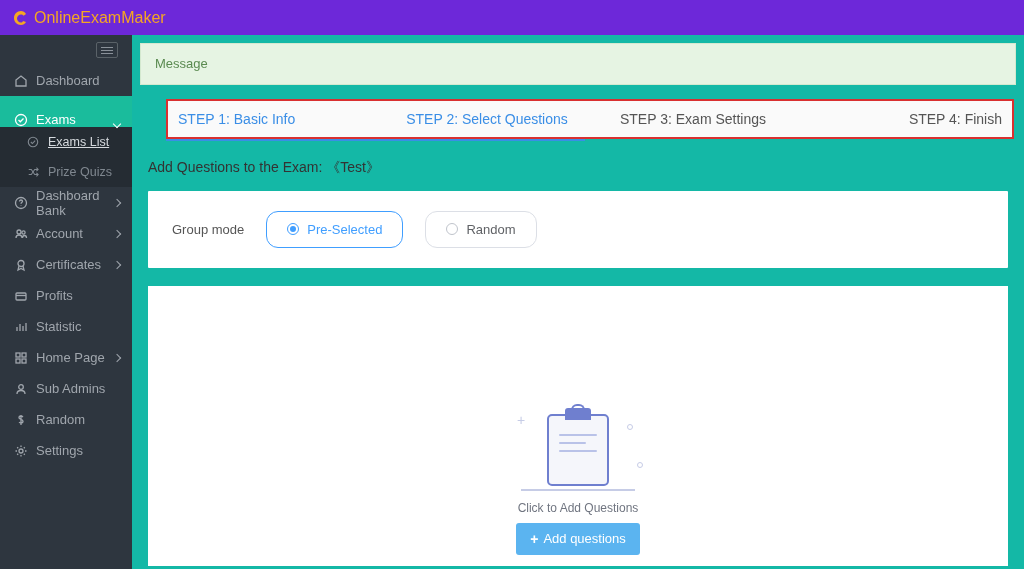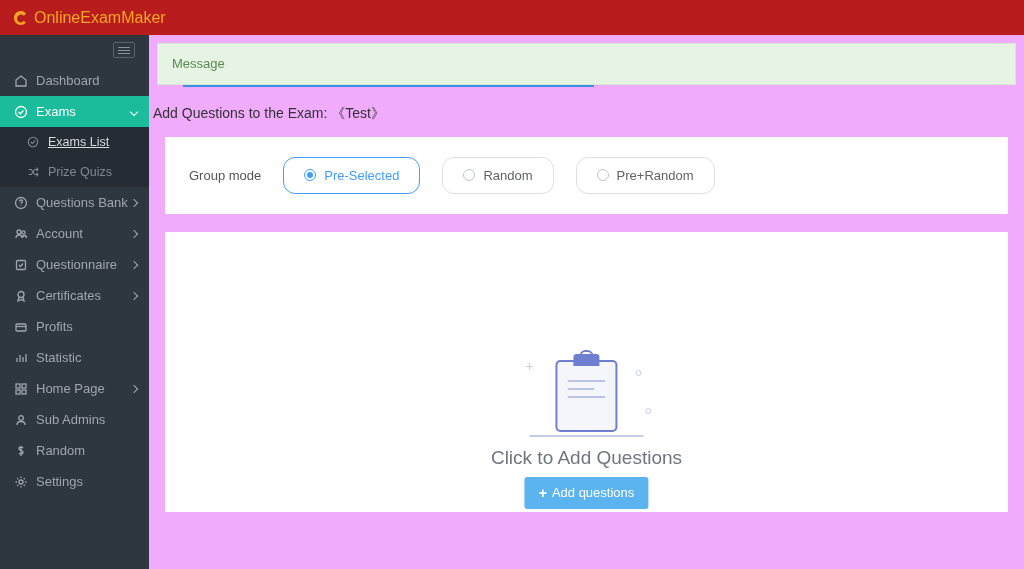--- a/index.html
+++ b/index.html
@@ -1,51 +1,51 @@
 <!DOCTYPE html>
 <html><head>
 <meta charset="utf-8">
 <style>
 * { margin: 0; padding: 0; box-sizing: border-box; font-family: -apple-system, BlinkMacSystemFont, "Segoe UI", Arial, sans-serif; }
 body { background: #f5f5f5; width: 1024px; height: 569px; overflow: hidden; display: flex; flex-direction: column; }
 
-.topbar { height: 35px; background: #b91c1c; display: flex; align-items: center; padding-left: 12px; }
+.topbar { height: 35px; background: #6d28d9; display: flex; align-items: center; padding-left: 12px; }
 .logo { display: flex; align-items: center; gap: 4px; color: #f5a623; font-size: 16px; font-weight: 500; }
 .logo-icon { width: 18px; height: 18px; }
 
 .container { display: flex; flex: 1; height: calc(100% - 35px); }
 
-.sidebar { width: 149px; background: #2e363f; display: flex; flex-direction: column; font-size: 13px; }
+.sidebar { width: 132px; background: #2e363f; display: flex; flex-direction: column; font-size: 13px; }
 .sidebar-toggle { height: 30px; display: flex; align-items: center; justify-content: flex-end; padding-right: 14px; }
 .hamburger { width: 22px; height: 16px; border: 1px solid #5a6268; border-radius: 2px; display: flex; flex-direction: column; justify-content: center; align-items: center; gap: 2px; cursor: pointer; }
 .hamburger span { width: 12px; height: 1px; background: #8a9199; }
 
 .nav-item { height: 31px; display: flex; align-items: center; padding: 0 10px 0 14px; color: #a0a6ad; cursor: pointer; position: relative; }
-.nav-item.active { background: #1abc9c; color: #ffffff; }
+.nav-item.active { background: #1abc9c; color: #ffffff; align-items: flex-end; }
 .nav-item.active::after { content: ""; position: absolute; right: -10px; top: 50%; transform: translateY(-50%); border: 10px solid transparent; border-left-color: #1abc9c; }
 .nav-icon { width: 14px; height: 14px; margin-right: 8px; flex-shrink: 0; display: inline-flex; align-items: center; justify-content: center; }
 .nav-label { flex: 1; }
 .chevron { width: 6px; height: 6px; border-right: 1.5px solid currentColor; border-bottom: 1.5px solid currentColor; transform: rotate(-45deg); margin-right: 2px; }
 .chevron.down { transform: rotate(45deg); }
 .subnav { background: #252c33; }
 .subnav .nav-item { padding-left: 26px; height: 30px; font-size: 12.5px; color: #808890; }
 .subnav .nav-item.sub-active { color: #d6dade; text-decoration: underline; }
 
-.main { flex: 1; background: #f0abfc; position: relative; overflow: hidden; }
+.main { flex: 1; background: #14b8a6; position: relative; overflow: hidden; }
 
 .message-bar { margin: 8px 8px 0 8px; background: #e6f4e3; border: 1px solid #d4e9d0; padding: 10px 14px; color: #5a8a50; font-size: 13px; line-height: 1.5; }
 
 .steps-wrap { margin: 14px 10px 0 34px; border: 2px solid #d93030; height: 40px; display: flex; align-items: center; background: #fafafa; }
 .step { flex: 1; text-align: center; font-size: 14px; color: #555; cursor: pointer; }
 .step.link { color: #3a8ee6; }
 .step.last { text-align: right; padding-right: 10px; }
 .step.first { text-align: left; padding-left: 10px; }
 .steps-underline { height: 2px; background: #3a8ee6; width: 47%; margin-left: 34px; }
 
-.section-title { margin: 18px 0 0 4px; font-size: 14px; color: #333; }
+.section-title { margin: 18px 0 0 16px; font-size: 14px; color: #333; }
 
 .card { margin: 14px 16px 0 16px; background: #fff; border-radius: 1px; padding: 20px 24px; display: flex; align-items: center; gap: 22px; }
 .card-label { font-size: 13px; color: #555; }
 .radio-btn { border: 1px solid #dcdfe6; border-radius: 12px; padding: 10px 20px; display: flex; align-items: center; gap: 8px; font-size: 13px; color: #606266; cursor: pointer; }
 .radio-btn.selected { border-color: #409eff; color: #409eff; }
 .radio-circle { width: 12px; height: 12px; border: 1px solid #c0c4cc; border-radius: 50%; display: inline-block; position: relative; }
 .radio-btn.selected .radio-circle { border-color: #409eff; }
 .radio-btn.selected .radio-circle::after { content: ""; position: absolute; width: 6px; height: 6px; background: #409eff; border-radius: 50%; left: 2px; top: 2px; }
 
 .content-area { margin: 18px 16px 0 16px; background: #fff; height: 280px; position: relative; }
@@ -56,21 +56,21 @@
 .clipboard::before { content: ""; position: absolute; top: -8px; left: 50%; transform: translateX(-50%); width: 26px; height: 12px; background: #6f7fcf; border-radius: 3px 3px 0 0; }
 .clipboard::after { content: ""; position: absolute; top: -12px; left: 50%; transform: translateX(-50%); width: 10px; height: 6px; border: 2px solid #6f7fcf; border-bottom: none; border-radius: 6px 6px 0 0; }
 .clip-lines { position: absolute; top: 18px; left: 10px; right: 10px; }
 .clip-lines span { display: block; height: 2px; background: #b9c2e8; margin-bottom: 6px; border-radius: 1px; }
 .clip-lines span:nth-child(2){ width: 70%; }
 .decor { position: absolute; color: #c6cce6; font-size: 12px; }
 .decor.plus { left: 4px; top: 6px; font-size: 14px; }
 .decor.dot1 { right: 10px; top: 18px; width: 6px; height: 6px; border: 1.5px solid #c6cce6; border-radius: 50%; }
 .decor.dot2 { right: 0px; top: 56px; width: 6px; height: 6px; border: 1.5px solid #c6cce6; border-radius: 50%; }
 .base-line { position: absolute; bottom: 0; left: 8px; right: 8px; height: 1.5px; background: #c6cce6; }
-.empty-text { margin-top: 10px; color: #707580; font-size: 19px; }
+.empty-text { margin-top: 10px; color: #707580; font-size: 12px; }
 .add-btn { margin-top: 8px; display: inline-flex; align-items: center; gap: 5px; background: #5bb4f0; color: #fff; border: none; padding: 8px 14px; border-radius: 3px; font-size: 13px; cursor: pointer; }
 .plus-ic { font-weight: bold; font-size: 14px; }
 </style>
 </head>
 <body>
 
 <div class="topbar">
   <div class="logo">
     <span class="logo-icon">
       <svg viewBox="0 0 18 18">
@@ -130,42 +130,32 @@
       </div>
     </div>
 
     <div class="nav-item">
       <span class="nav-icon">
           <svg width="14" height="14" viewBox="0 0 14 14" fill="none" stroke="#a0a6ad" stroke-width="1.3">
             <circle cx="7" cy="7" r="5.5"></circle>
             <path d="M5.5 5.5 C5.5 4.5 6.2 4 7 4 C7.8 4 8.5 4.5 8.5 5.3 C8.5 6.5 7 6.5 7 7.8 M7 9.5 L7 10"></path>
           </svg>
         </span>
-      <span class="nav-label">Questions Bank</span>
+      <span class="nav-label">Dashboard Bank</span>
       <span class="chevron"></span>
     </div>
     <div class="nav-item">
       <span class="nav-icon">
           <svg width="14" height="14" viewBox="0 0 14 14" fill="none" stroke="#a0a6ad" stroke-width="1.3">
             <circle cx="5" cy="5" r="2"></circle>
             <circle cx="9.5" cy="5.5" r="1.6"></circle>
             <path d="M2 11 C2 9 3.5 8 5 8 C6.5 8 8 9 8 11 M8.5 11 C8.5 9.5 9.5 8.5 10.5 8.5 C11.5 8.5 12.5 9.5 12.5 11"></path>
           </svg>
         </span>
       <span class="nav-label">Account</span>
-      <span class="chevron"></span>
-    </div>
-    <div class="nav-item">
-      <span class="nav-icon">
-          <svg width="14" height="14" viewBox="0 0 14 14" fill="none" stroke="#a0a6ad" stroke-width="1.3">
-            <rect x="2.5" y="2.5" width="9" height="9" rx="1"></rect>
-            <path d="M5 7 L6.5 8.5 L9 5.5"></path>
-          </svg>
-        </span>
-      <span class="nav-label">Questionnaire</span>
       <span class="chevron"></span>
     </div>
     <div class="nav-item">
       <span class="nav-icon">
           <svg width="14" height="14" viewBox="0 0 14 14" fill="none" stroke="#a0a6ad" stroke-width="1.3">
             <circle cx="7" cy="5.5" r="3"></circle>
             <path d="M5 8 L4 12 L7 10.5 L10 12 L9 8"></path>
           </svg>
         </span>
       <span class="nav-label">Certificates</span>
@@ -226,37 +216,39 @@
         </span>
       <span class="nav-label">Settings</span>
     </div>
   </div>
 
   <div class="main">
     <div class="message-bar">
       <div>Message</div>
     </div>
 
+    <div class="steps-wrap">
+      <div class="step link first">STEP 1: Basic Info</div>
+      <div class="step link">STEP 2: Select Questions</div>
+      <div class="step">STEP 3: Exam Settings</div>
+      <div class="step last">STEP 4: Finish</div>
+    </div>
     <div class="steps-underline"></div>
 
     <div class="section-title">Add Questions to the Exam: 《Test》</div>
 
     <div class="card">
       <span class="card-label">Group mode</span>
       <div class="radio-btn selected">
         <span class="radio-circle"></span>
         <span>Pre-Selected</span>
       </div>
       <div class="radio-btn">
         <span class="radio-circle"></span>
         <span>Random</span>
-      </div>
-      <div class="radio-btn">
-        <span class="radio-circle"></span>
-        <span>Pre+Random</span>
       </div>
     </div>
 
     <div class="content-area">
       <div class="empty-block">
         <div class="clipboard-wrap">
           <span class="decor plus">+</span>
           <span class="decor dot1"></span>
           <span class="decor dot2"></span>
           <div class="clipboard">

